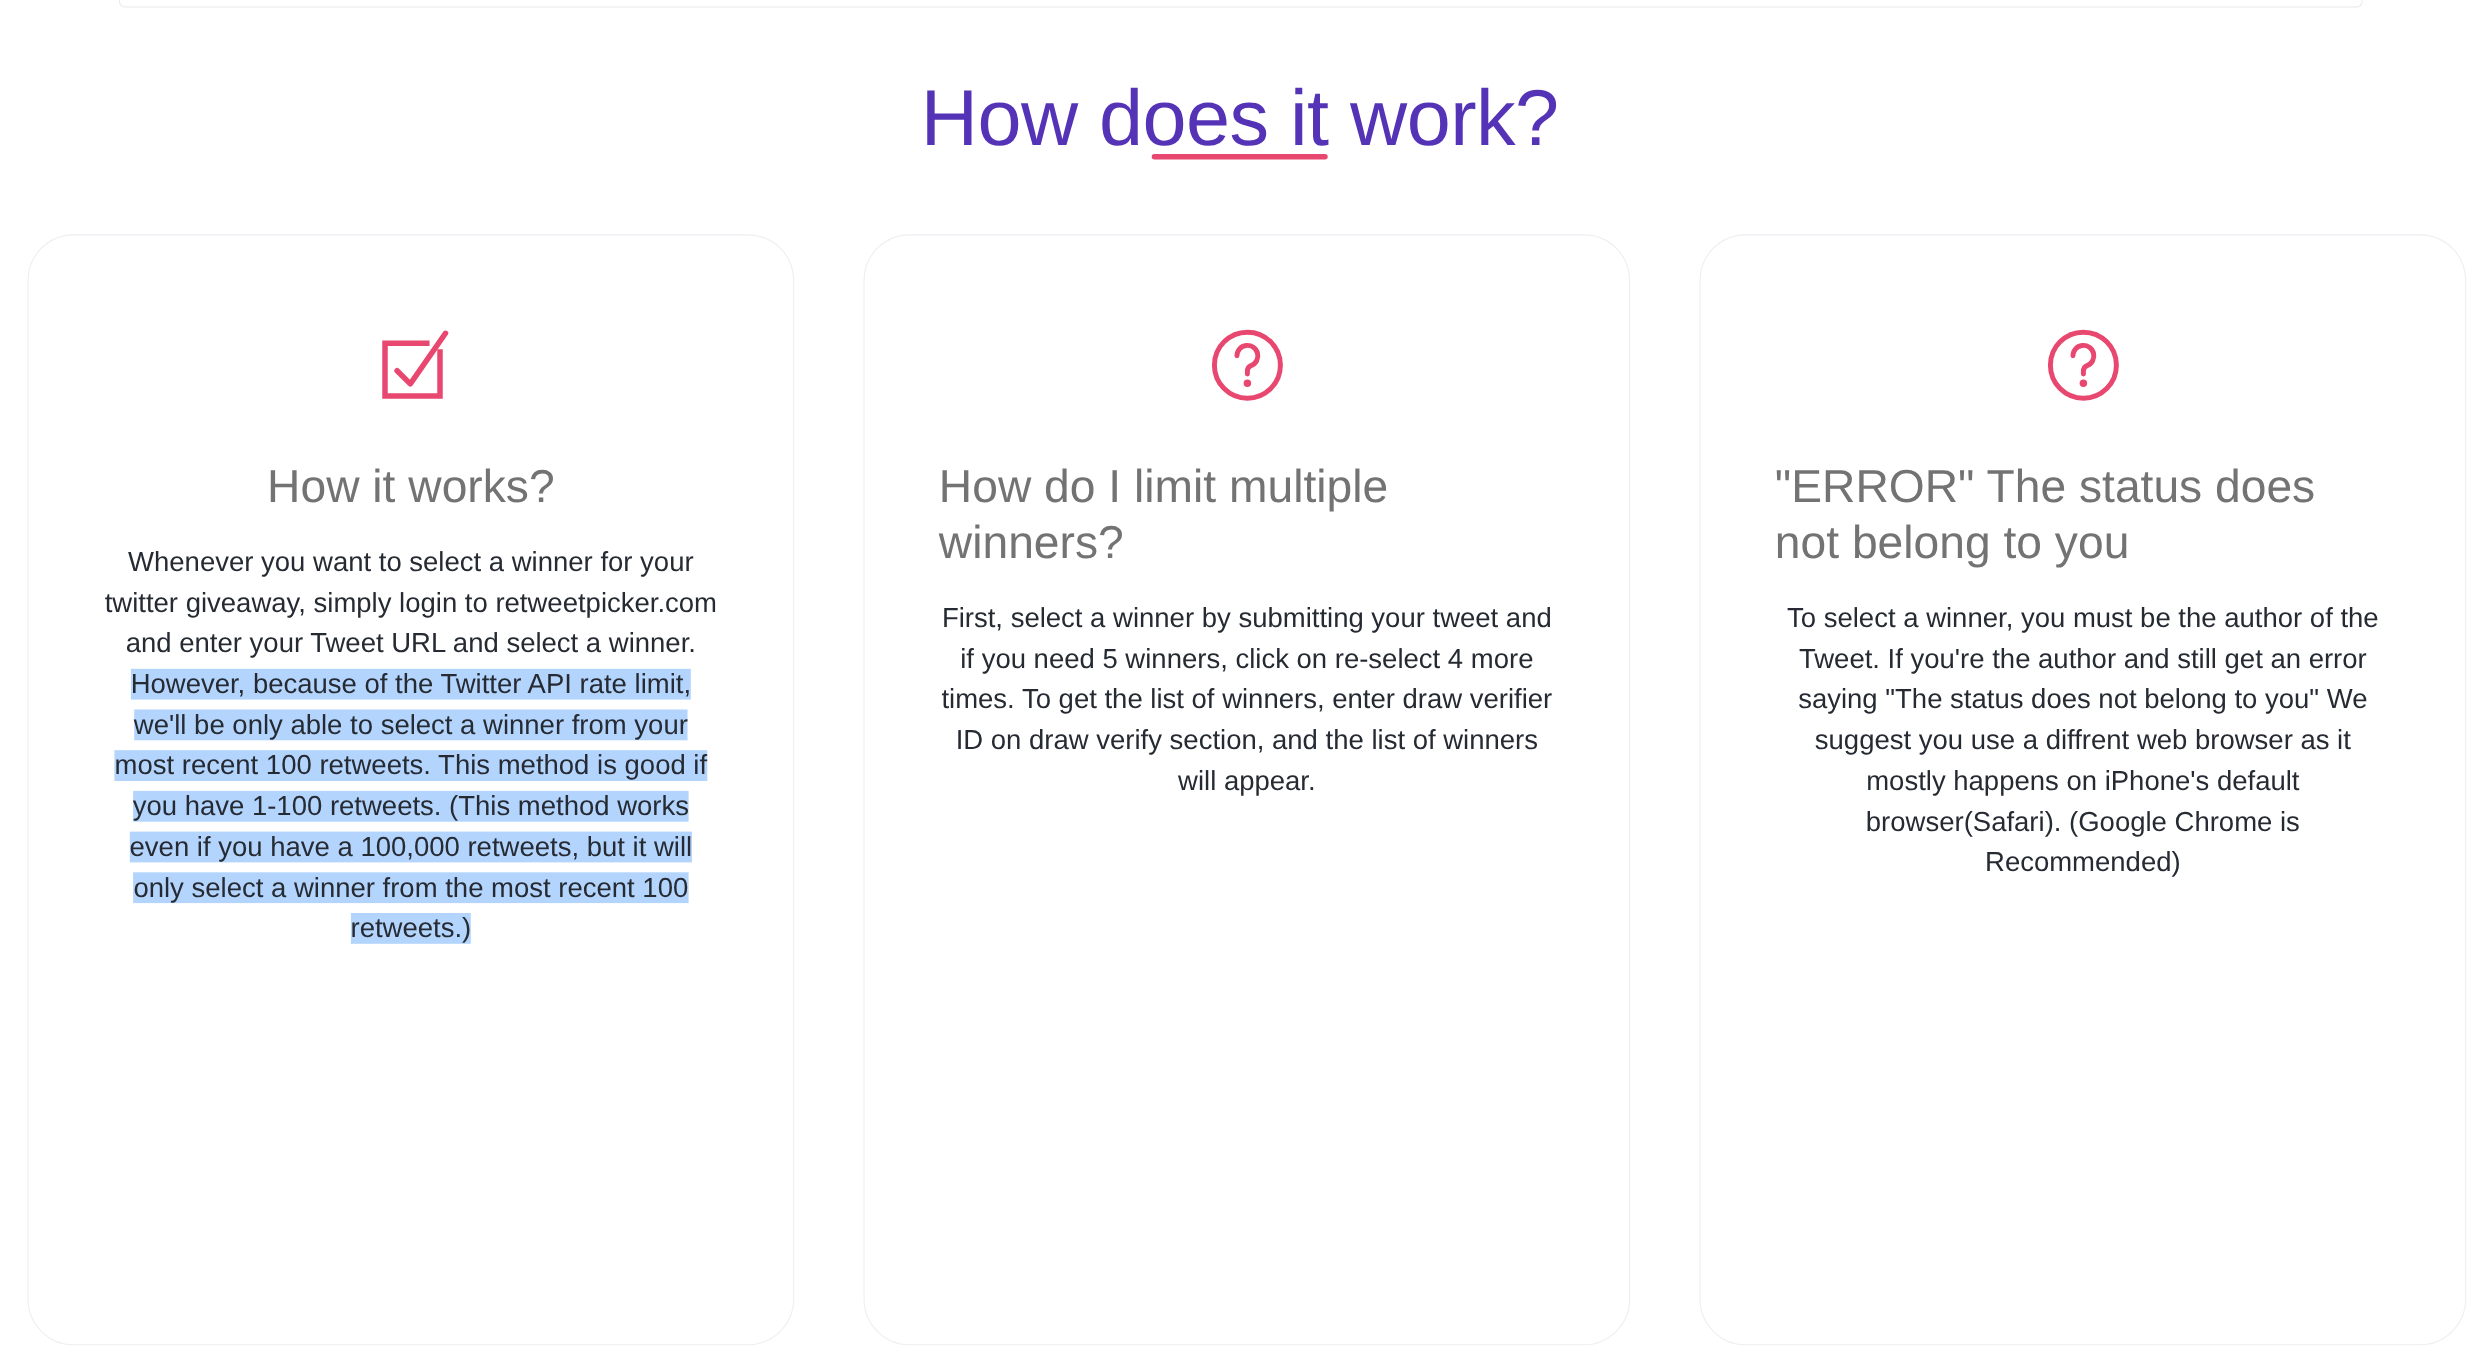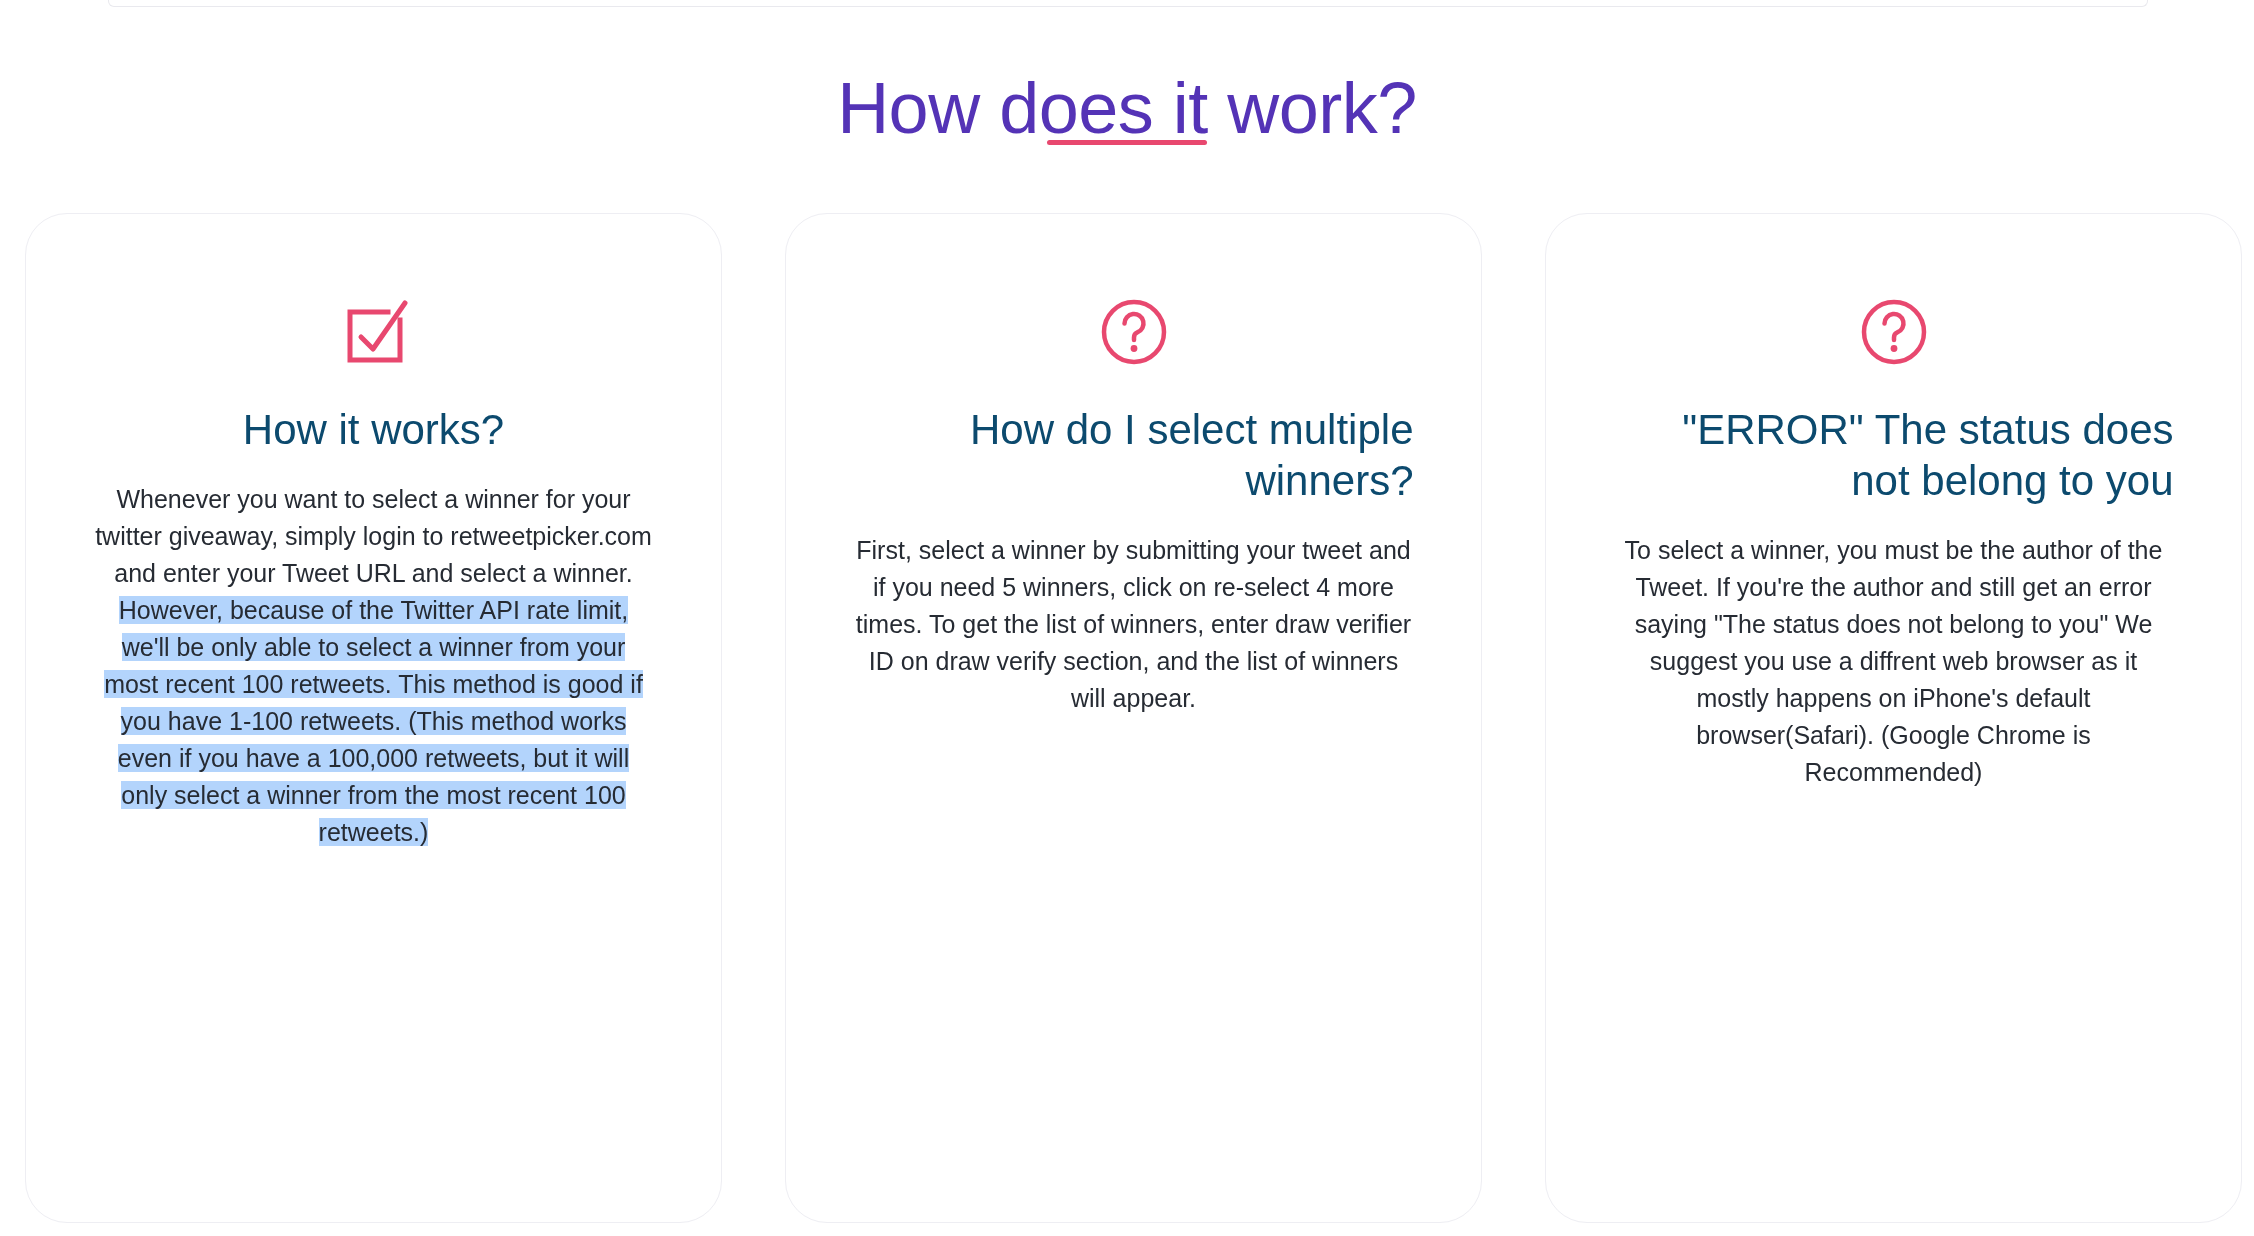--- a/index.html
+++ b/index.html
@@ -91,23 +91,23 @@
     display: flex;
     align-items: center;
     justify-content: center;
   }
   .card-icon svg { display: block; }
 
   .card-title {
     font-size: 42px;
     line-height: 1.22;
     font-weight: 400;
-    color: #0c4a6e;
-    text-align: right;
-    margin: 4px 0 26px 0;
+    color: #737373;
+    text-align: left;
+    margin: 16px 0 26px 0;
     max-width: 560px;
   }
 
   .card-body {
     font-size: 25px;
     line-height: 1.48;
     color: #262b33;
     text-align: center;
     margin: 0;
     max-width: 560px;
@@ -147,21 +147,21 @@
     </div>
 
     <div class="card">
       <div class="card-icon">
         <svg width="84" height="84" viewBox="0 0 84 84" fill="none">
           <circle cx="42" cy="42" r="30" stroke="#e8486f" stroke-width="4.5" fill="none"></circle>
           <path d="M32.5 33.5 a9.5 9.5 0 1 1 12.8 8.9 c-2.6 1-3.3 2.8-3.3 5.2 v2.4" stroke="#e8486f" stroke-width="4.5" stroke-linecap="round" fill="none"></path>
           <circle cx="42" cy="58.5" r="3.4" fill="#e8486f"></circle>
         </svg>
       </div>
-      <h3 class="card-title">How do I select multiple winners?</h3>
+      <h3 class="card-title">How do I limit multiple winners?</h3>
       <p class="card-body">First, select a winner by submitting your tweet and if you need 5 winners, click on re-select 4 more times. To get the list of winners, enter draw verifier ID on draw verify section, and the list of winners will appear.</p>
     </div>
 
     <div class="card">
       <div class="card-icon">
         <svg width="84" height="84" viewBox="0 0 84 84" fill="none">
           <circle cx="42" cy="42" r="30" stroke="#e8486f" stroke-width="4.5" fill="none"></circle>
           <path d="M32.5 33.5 a9.5 9.5 0 1 1 12.8 8.9 c-2.6 1-3.3 2.8-3.3 5.2 v2.4" stroke="#e8486f" stroke-width="4.5" stroke-linecap="round" fill="none"></path>
           <circle cx="42" cy="58.5" r="3.4" fill="#e8486f"></circle>
         </svg>

